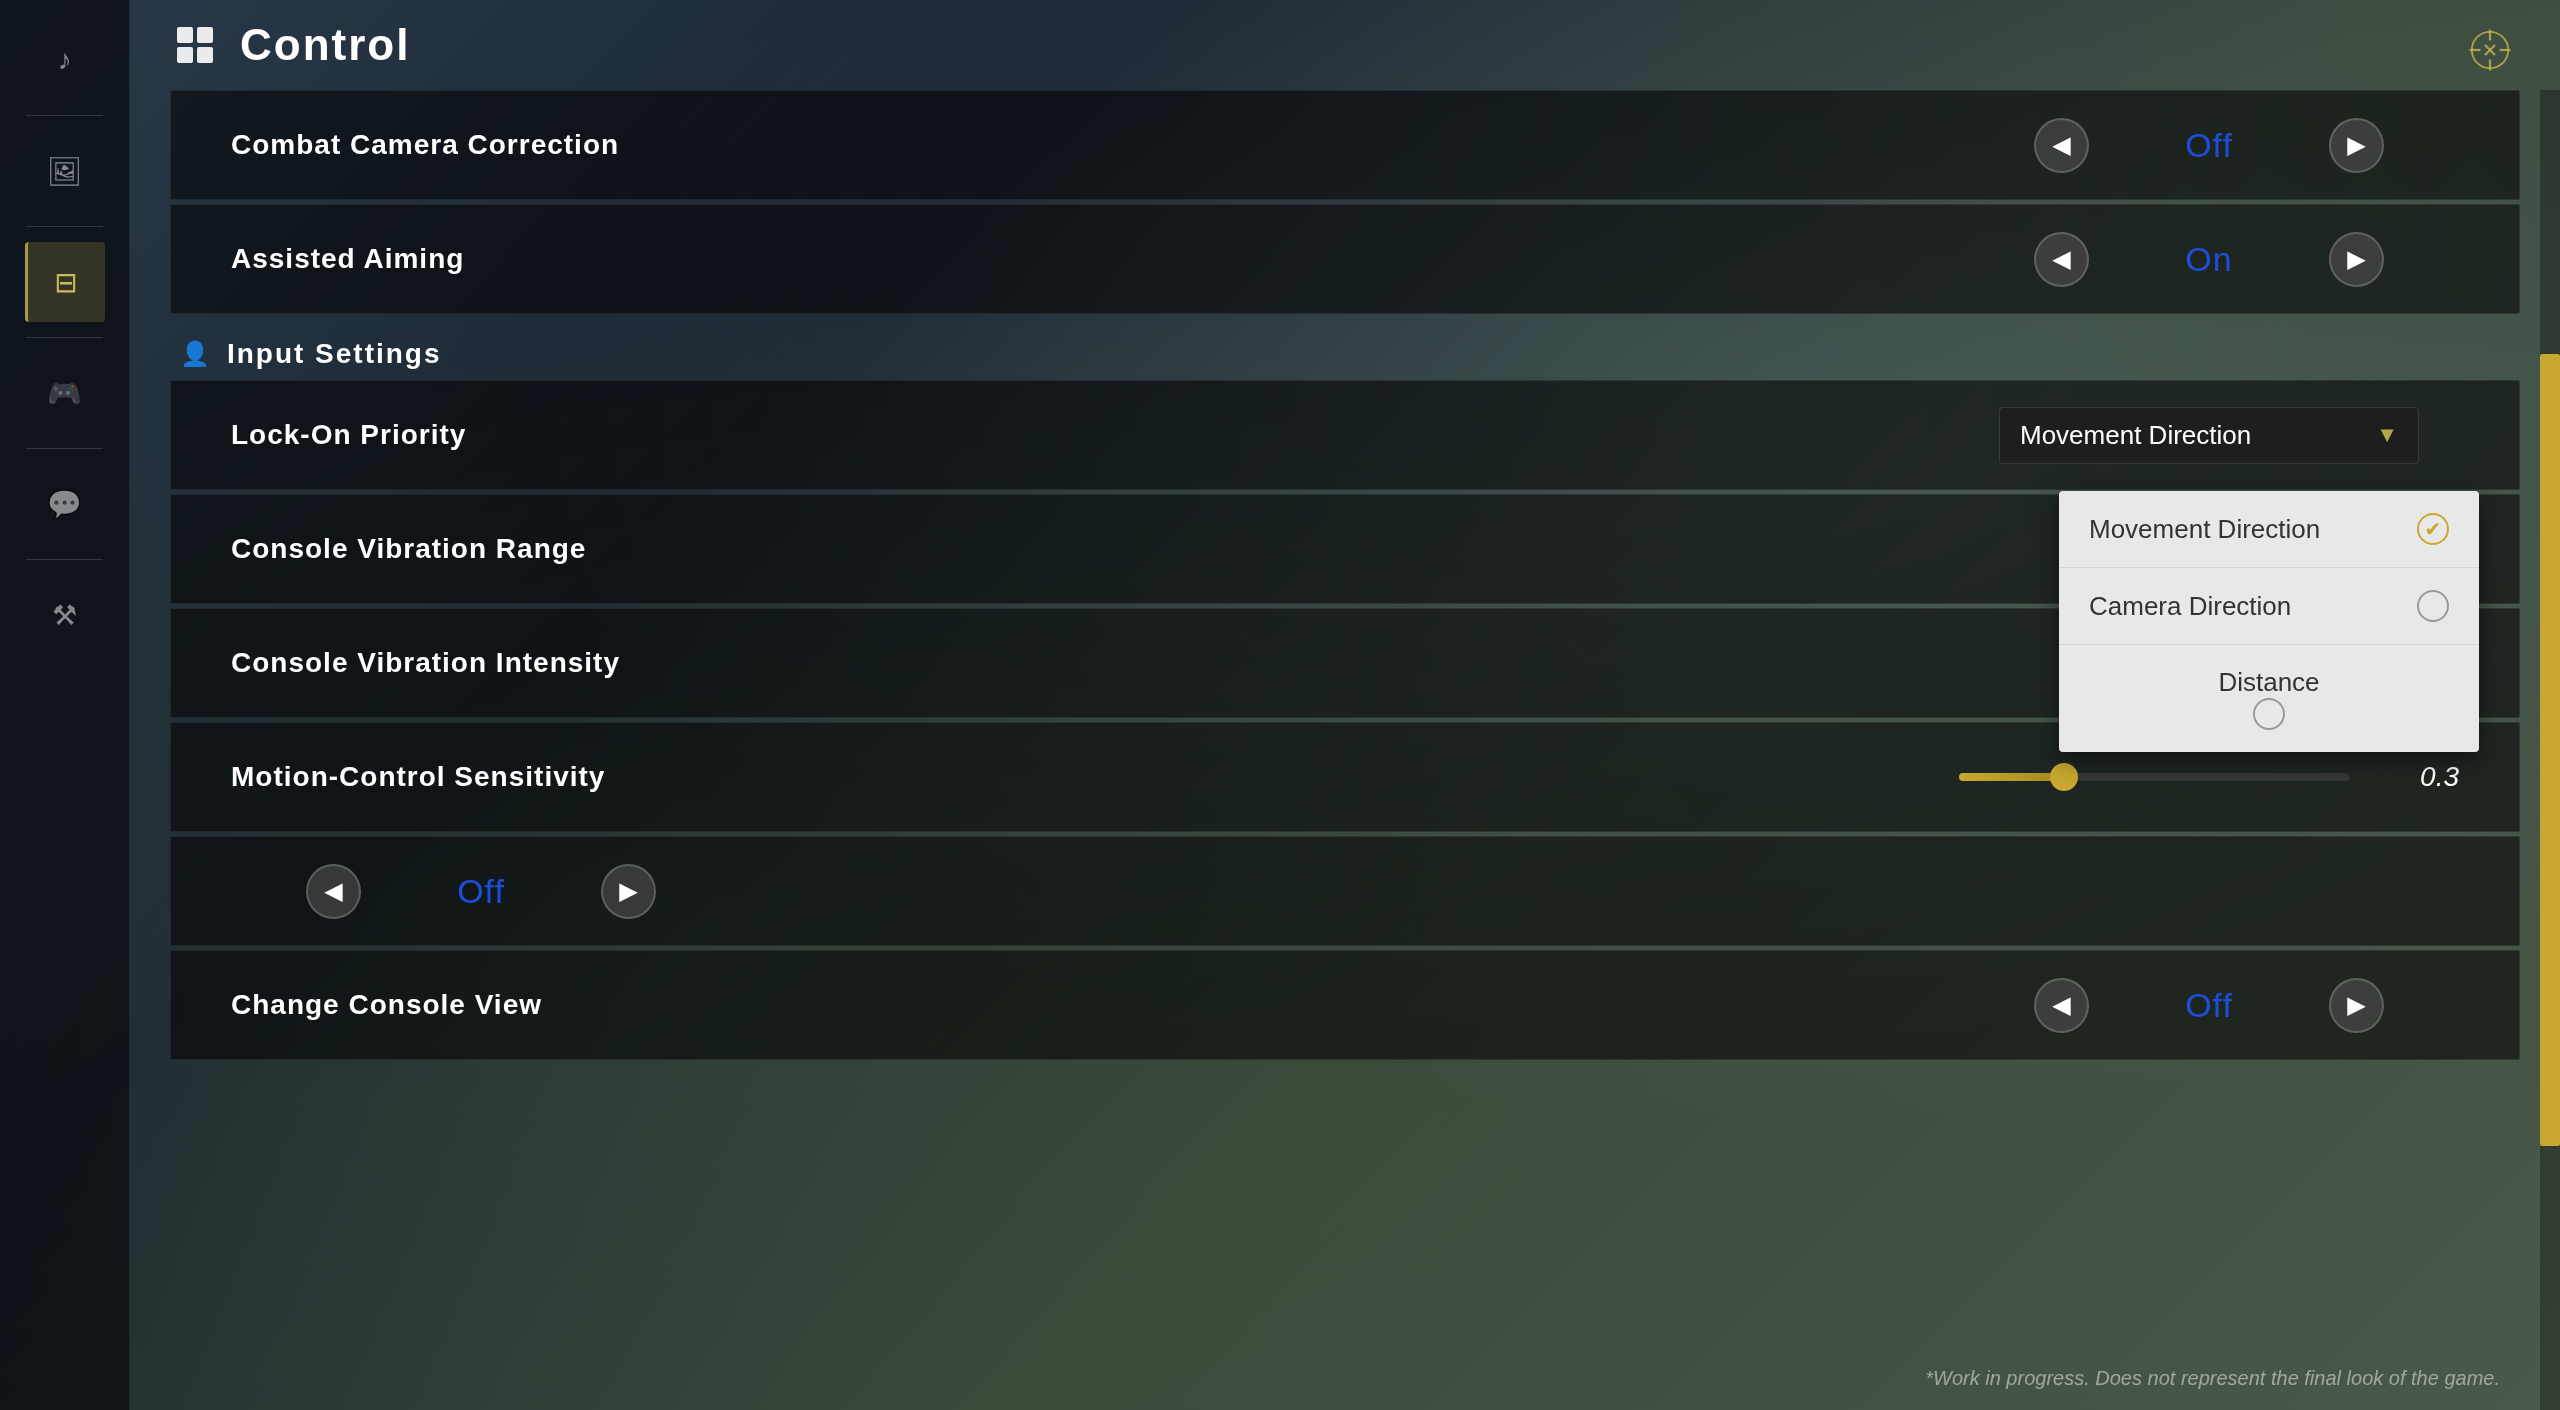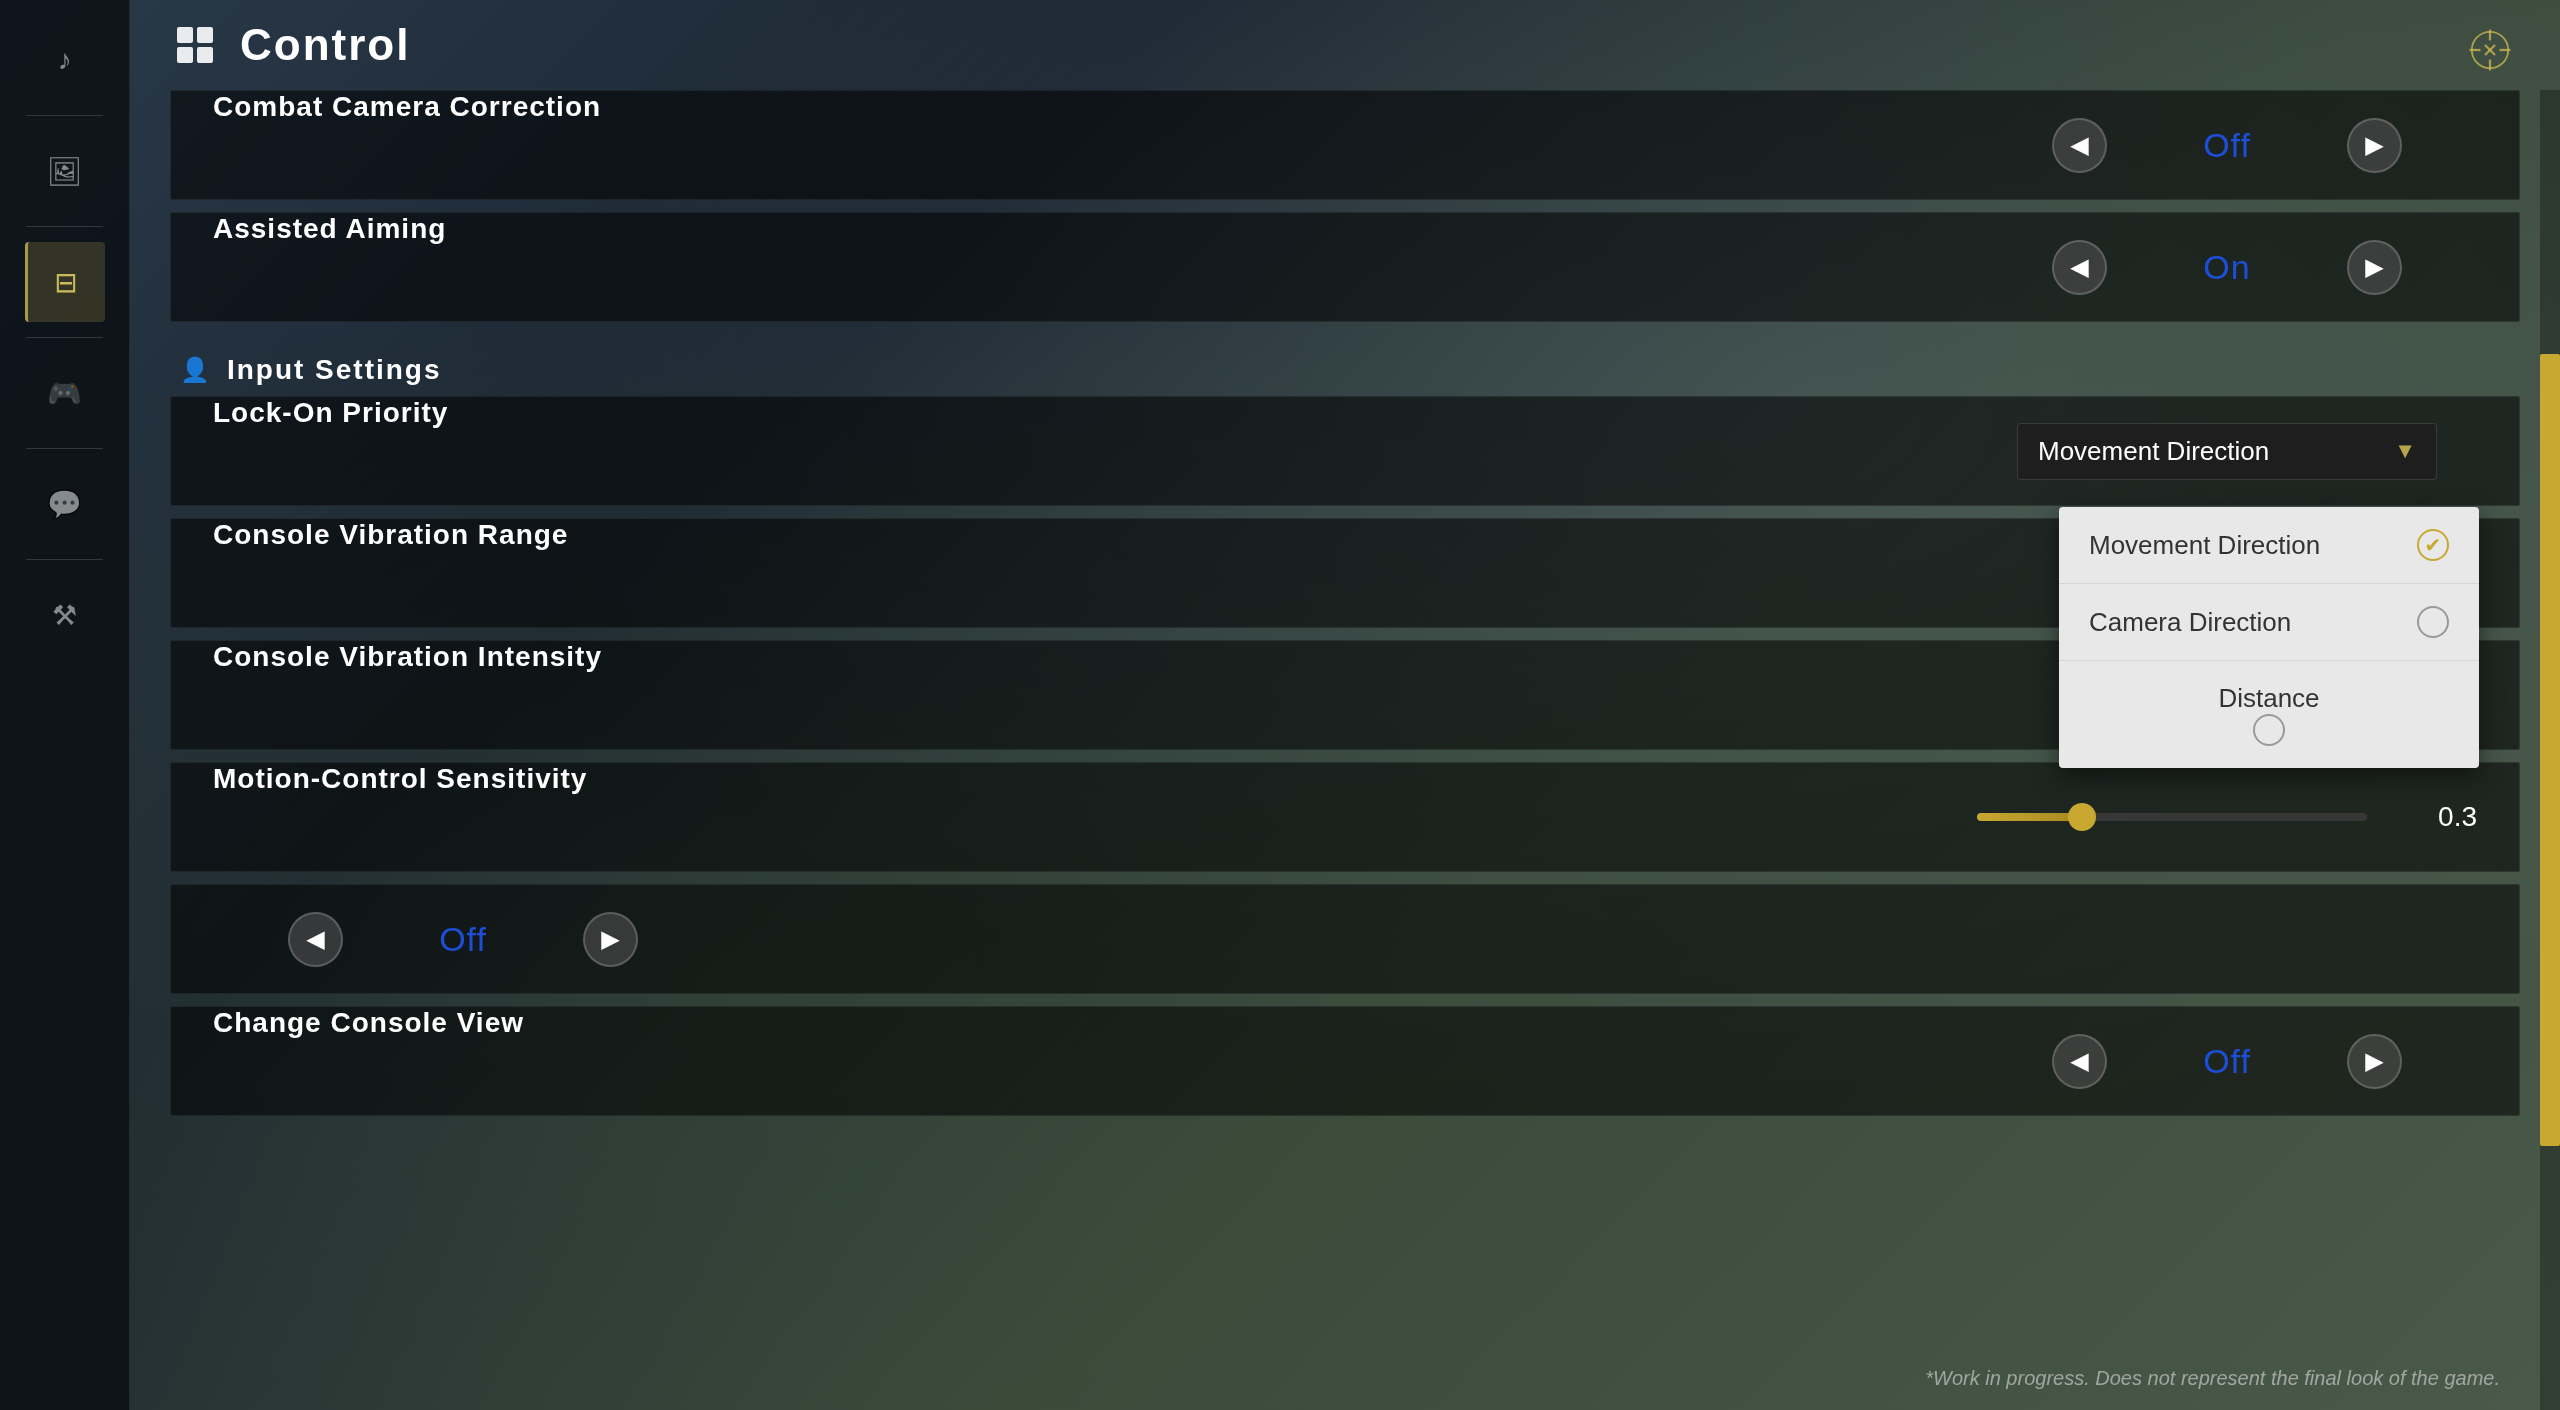--- a/index.html
+++ b/index.html
@@ -121,26 +121,27 @@
     .content {
       flex: 1;
       padding: 0 40px;
       overflow: hidden;
       position: relative;
     }
 
     
     .settings-row {
       display: flex;
+      align-items: center;
       height: 110px;
       background: rgba(0,0,0,0.55);
       border: 1px solid rgba(255,255,255,0.08);
       border-radius: 2px;
-      padding: 0 42px;
-      margin-bottom: 12px;
+      padding: 0 60px;
+      margin-bottom: 4px;
       position: relative;
     }
 
     .settings-row-label {
       color: white;
       font-size: 28px;
       font-weight: bold;
       flex: 1;
       letter-spacing: 1px;
     }
@@ -260,20 +261,21 @@
       color: #c8a830;
       font-size: 20px;
     }
 
     
     .slider-container {
       display: flex;
       align-items: center;
       gap: 30px;
       min-width: 500px;
+      font-style: italic;
     }
 
     .slider-track {
       flex: 1;
       height: 8px;
       background: rgba(60,60,60,0.8);
       border-radius: 4px;
       position: relative;
       min-width: 350px;
     }

